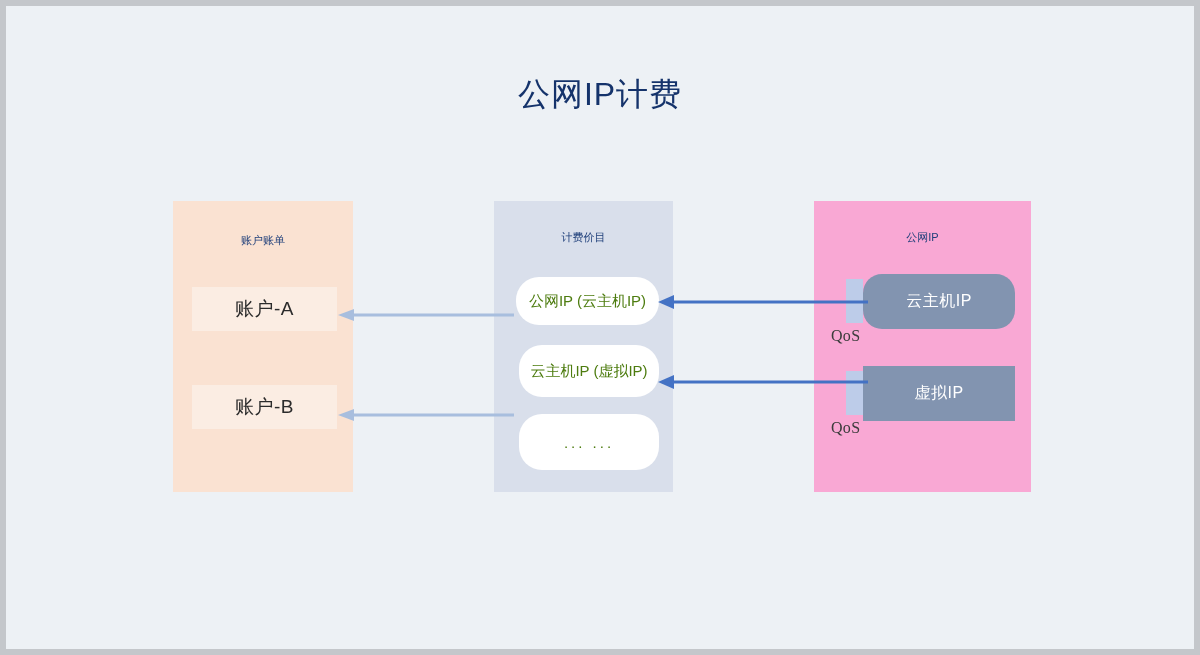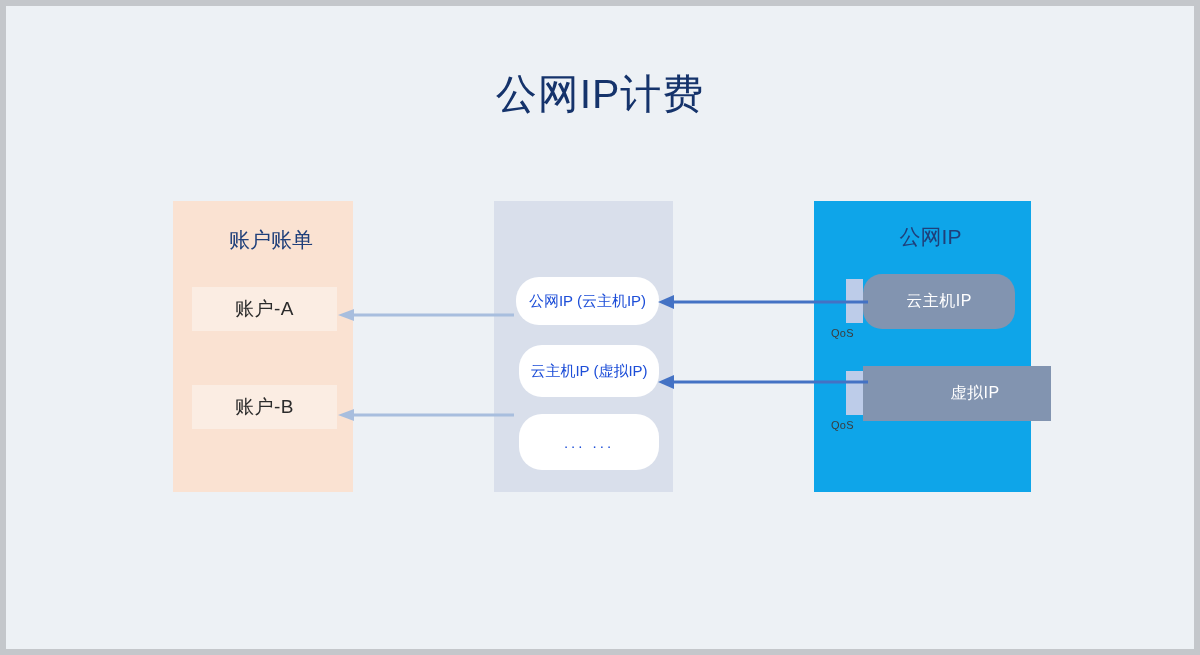--- a/index.html
+++ b/index.html
@@ -23,38 +23,38 @@
     overflow: hidden;
   }
 
   
   #page-title {
     position: absolute;
     left: 0;
     top: 60px;
     width: 1188px;
     text-align: center;
-    font-size: 41px;
+    font-size: 32px;
     line-height: 56px;
     color: #15336b;
     letter-spacing: 1px;
     white-space: nowrap;
   }
 
   
   .panel {
     position: absolute;
     box-sizing: border-box;
   }
   .panel-title {
     position: absolute;
-    left: 8px;
+    left: 0;
     width: 100%;
     text-align: center;
-    font-size: 21px;
+    font-size: 11px;
     line-height: 24px;
     color: #1f3f7a;
     white-space: nowrap;
   }
 
   #panel-account {
     left: 167px;
     top: 195px;
     width: 180px;
     height: 291px;
@@ -69,21 +69,21 @@
     height: 291px;
     background: #d9dfeb;
   }
   #panel-pricing .panel-title { top: 24px; }
 
   #panel-publicip {
     left: 808px;
     top: 195px;
     width: 217px;
     height: 291px;
-    background: #0ea5e9;
+    background: #f9a8d4;
   }
   #panel-publicip .panel-title { top: 24px; }
 
   
   .account-box {
     position: absolute;
     left: 19px;
     width: 145px;
     height: 44px;
     background: #fbede3;
@@ -95,21 +95,21 @@
     letter-spacing: 0.5px;
     white-space: nowrap;
   }
   #account-box-a { top: 86px; }
   #account-box-b { top: 184px; }
 
   
   .pricing-box {
     position: absolute;
     background: #ffffff;
-    color: #1d4ed8;
+    color: #4d7c0f;
     font-size: 15px;
     display: flex;
     align-items: center;
     justify-content: center;
     white-space: nowrap;
     border-radius: 23px;
   }
   #pricing-box-1 { left: 22px; top: 76px; width: 143px; height: 48px; }
   #pricing-box-2 { left: 25px; top: 144px; width: 140px; height: 52px; }
   #pricing-box-3 { left: 25px; top: 213px; width: 140px; height: 56px; }
@@ -121,37 +121,38 @@
     background: #8294b0;
     color: #ffffff;
     font-size: 16px;
     display: flex;
     align-items: center;
     justify-content: center;
     white-space: nowrap;
     letter-spacing: 0.5px;
   }
   #ip-box-cloud { left: 49px; top: 73px; width: 152px; height: 55px; border-radius: 19px; }
-  #ip-box-virtual { left: 49px; top: 165px; width: 152px; height: 55px; padding-left: 36px; }
+  #ip-box-virtual { left: 49px; top: 165px; width: 152px; height: 55px; }
 
   .qos-tab {
     position: absolute;
     width: 17px;
     height: 44px;
     background: #bdcce9;
   }
   #qos-tab-cloud { left: 32px; top: 78px; }
   #qos-tab-virtual { left: 32px; top: 170px; }
 
   .qos-label {
     position: absolute;
-    font-size: 11px;
+    font-size: 16px;
     color: #3c3c3c;
     letter-spacing: 0.3px;
     white-space: nowrap;
+    font-family: Liberation Serif, serif;
   }
   #qos-label-cloud { left: 17px; top: 126px; }
   #qos-label-virtual { left: 17px; top: 218px; }
 
   
   .arrow-svg {
     position: absolute;
     overflow: visible;
   }
   #arrow-pricing-to-account-a { left: 330px; top: 298px; }
@@ -172,20 +173,21 @@
     <div class="account-box" id="account-box-a">
       <span class="box-label">账户-A</span>
     </div>
 
     <div class="account-box" id="account-box-b">
       <span class="box-label">账户-B</span>
     </div>
   </div>
 
   <div class="panel" id="panel-pricing">
+    <div class="panel-title">计费价目</div>
 
     <div class="pricing-box" id="pricing-box-1">
       <span class="box-label">公网IP (云主机IP)</span>
     </div>
 
     <div class="pricing-box" id="pricing-box-2">
       <span class="box-label">云主机IP (虚拟IP)</span>
     </div>
 
     <div class="pricing-box" id="pricing-box-3">

